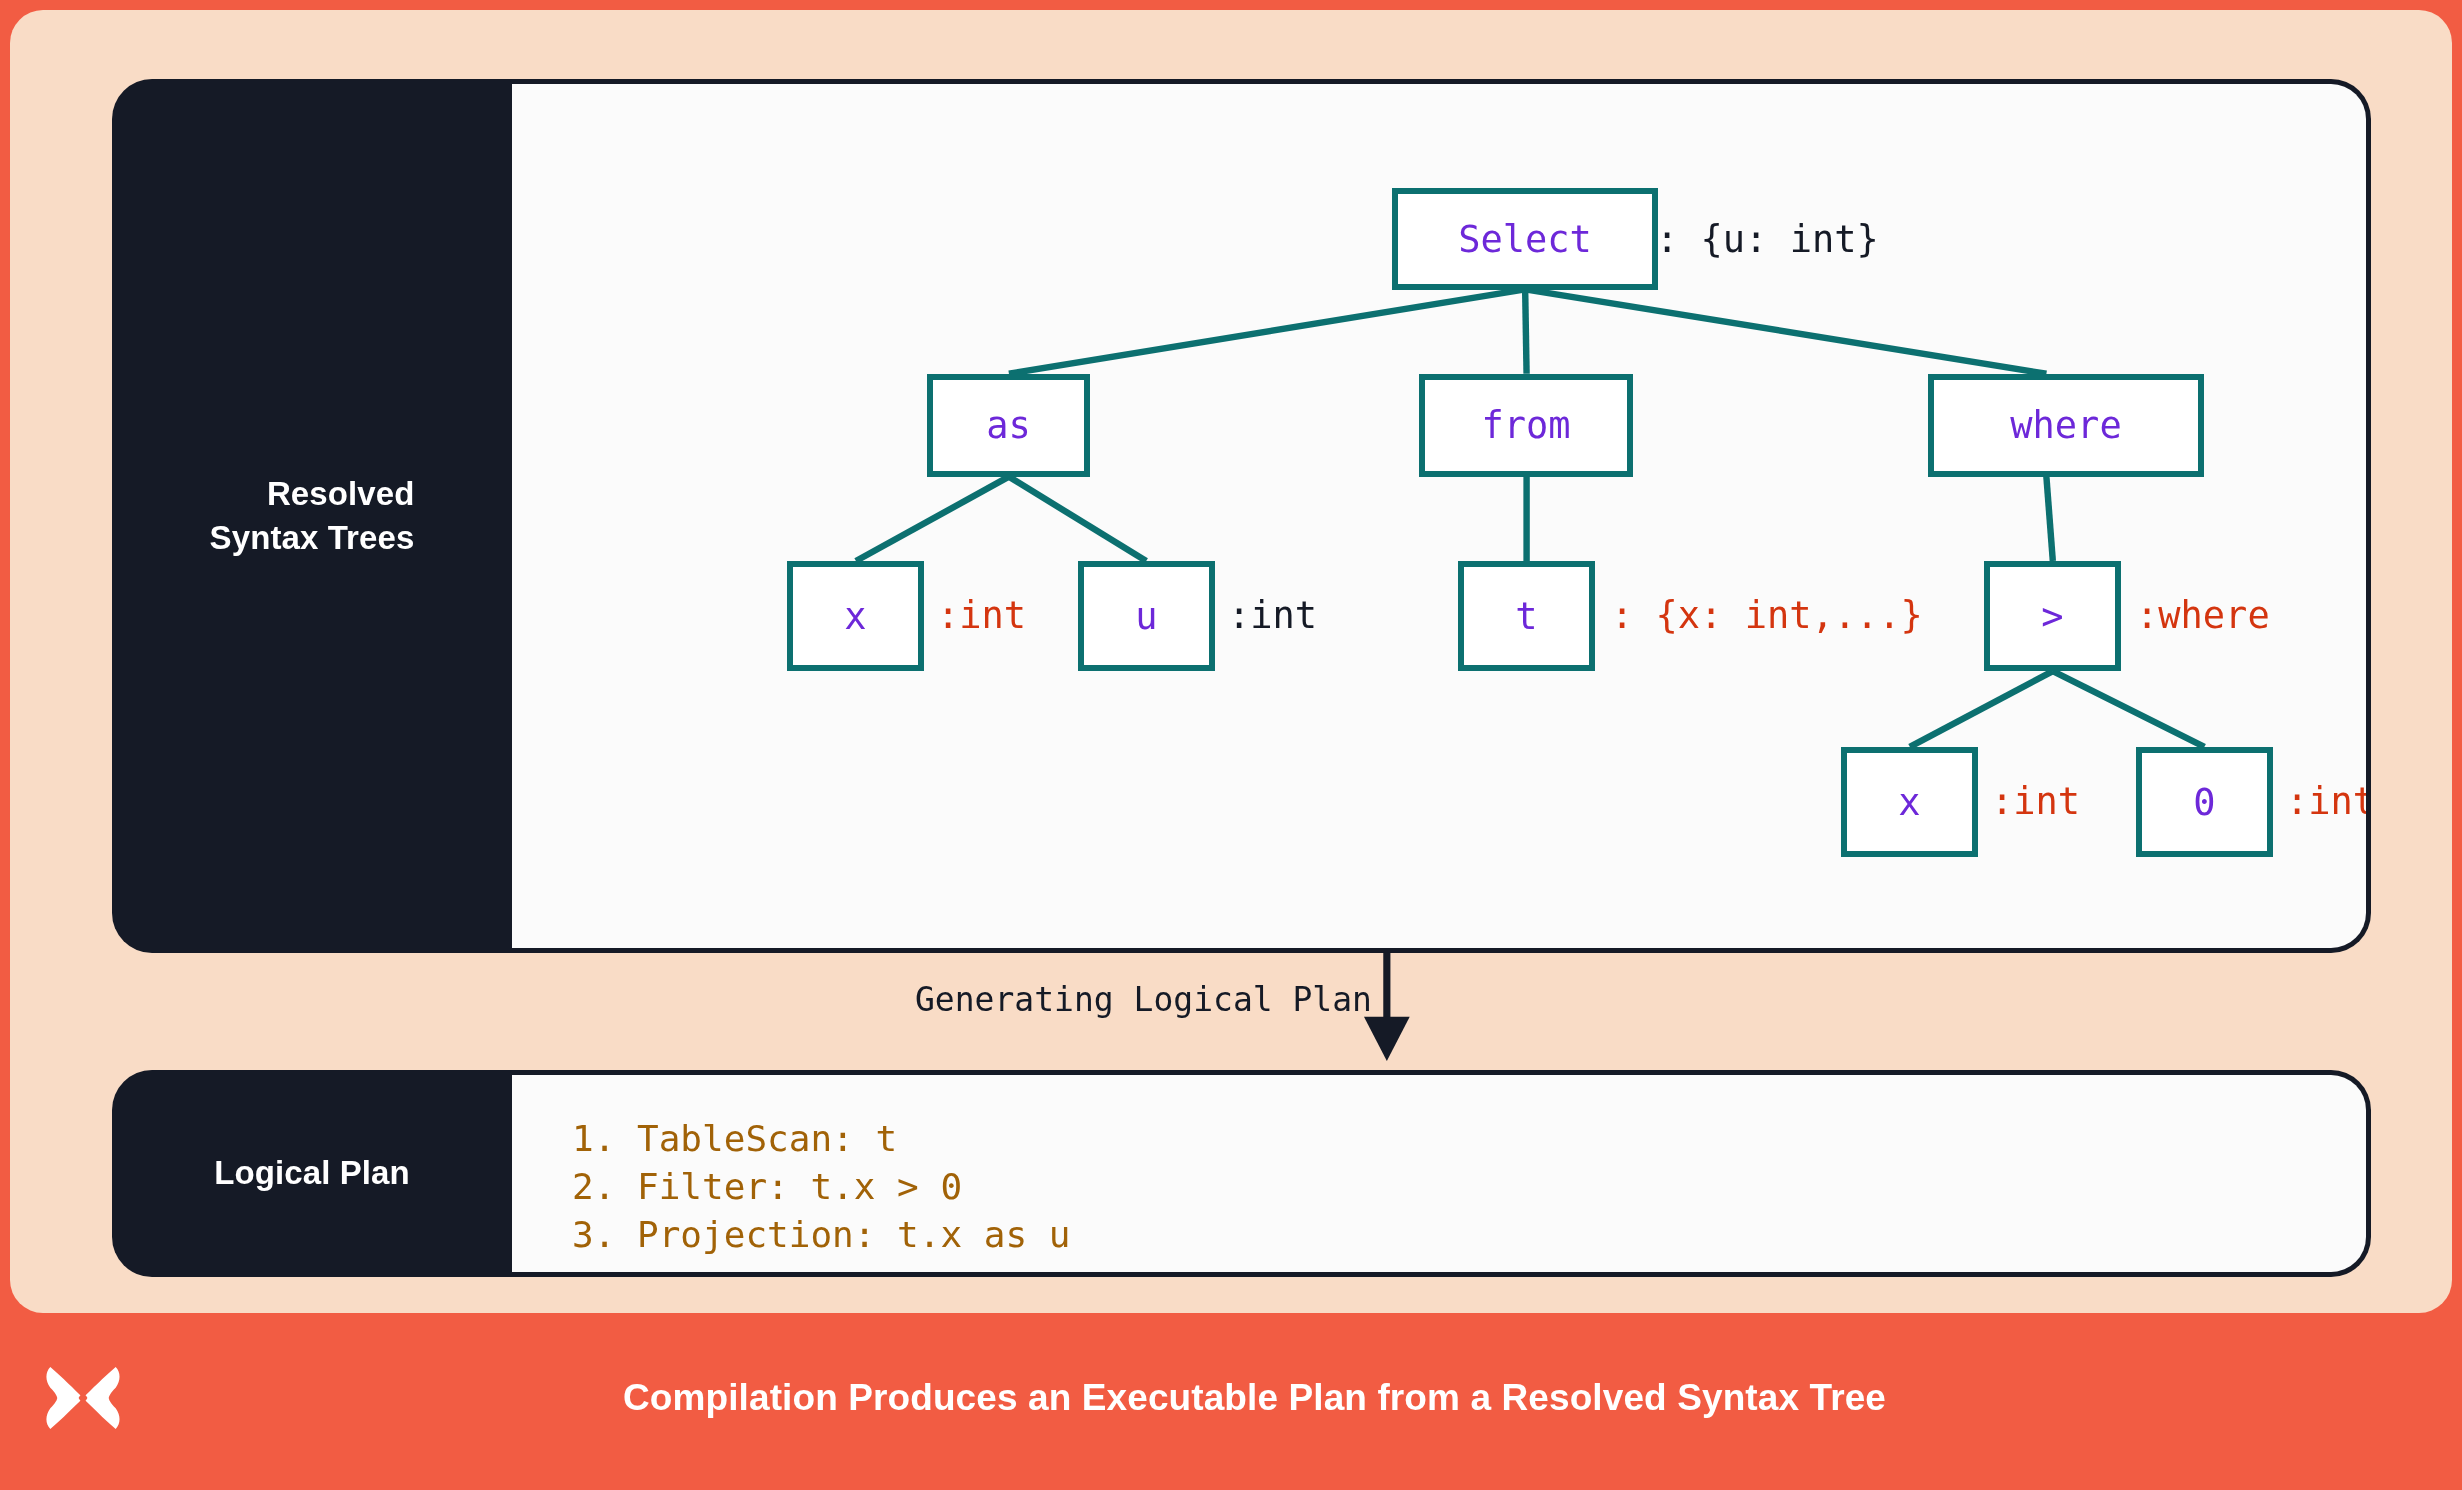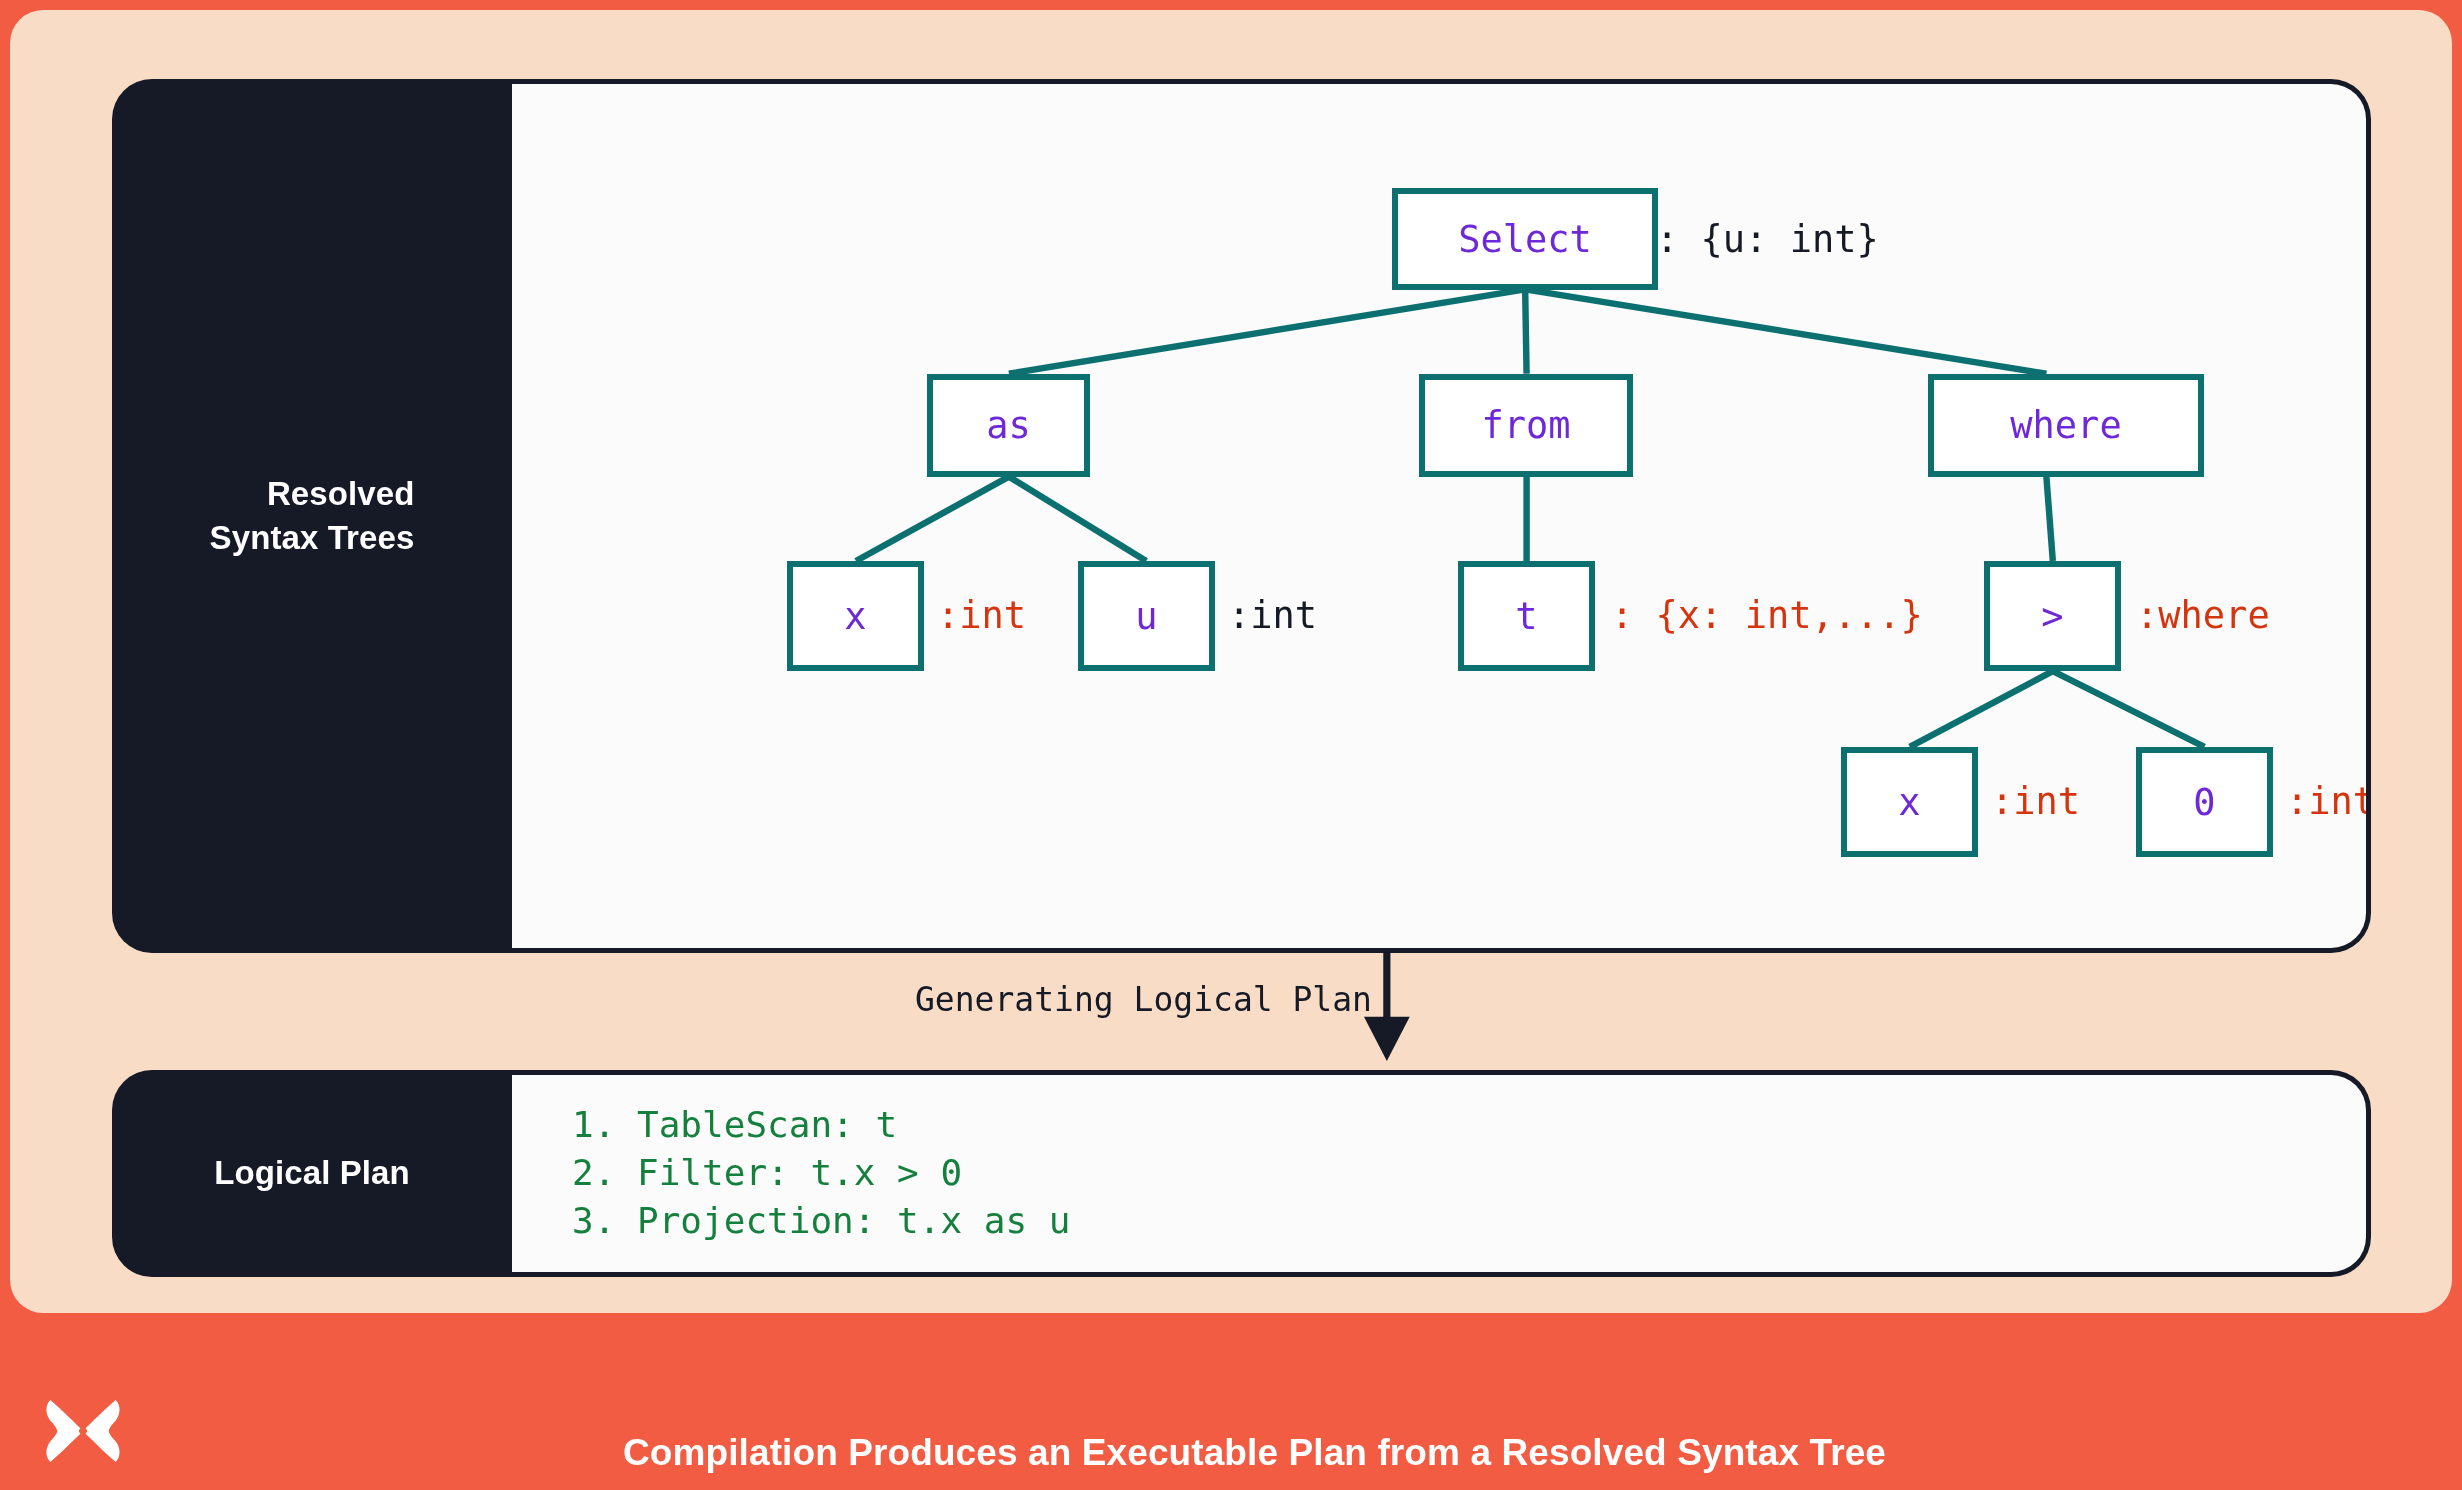--- a/index.html
+++ b/index.html
@@ -112,37 +112,37 @@
 
   
   #plan-card {
     left: 102px;
     top: 1060px;
     width: 2259px;
     height: 207px;
   }
   #plan-card .card-rail { width: 400px; font-size: 33px; }
   #plan-list {
-    padding: 26px 0 0 60px;
+    padding: 40px 0 0 60px;
     font-family: "DejaVu Sans Mono", monospace;
     font-size: 36px;
-    color: #15803d;
+    color: #a16207;
     line-height: 1.34;
   }
   .plan-row { white-space: pre; }
 
   
   #footer {
     position: absolute;
     left: 0;
-    bottom: 16px;
+    bottom: 4px;
     width: 2462px;
     height: 177px;
     display: flex;
-    align-items: flex-end;
+    align-items: center;
   }
   #footer-logo { margin-left: 40px; width: 86px; height: 86px; flex: 0 0 auto; }
   #footer-title {
     flex: 1 1 auto;
     text-align: center;
     color: #ffffff;
     font-size: 37px;
     font-weight: bold;
     padding-right: 79px;
     letter-spacing: 0.1px;

